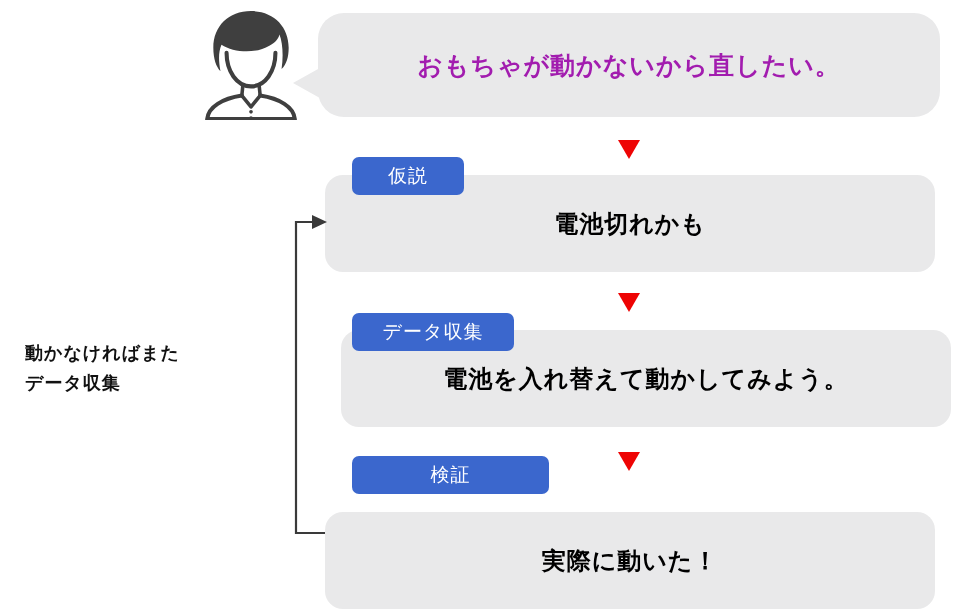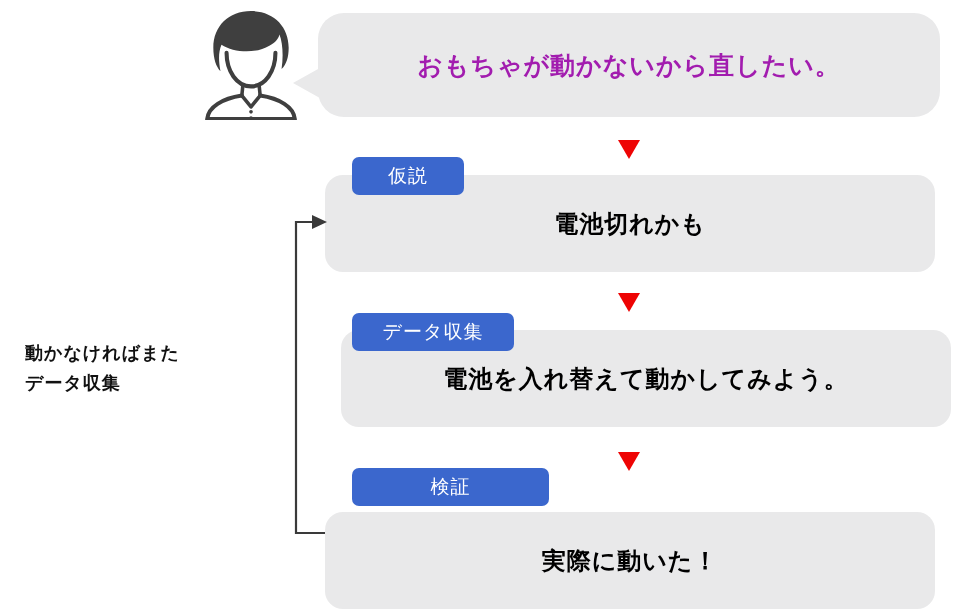--- a/index.html
+++ b/index.html
@@ -37,21 +37,21 @@
   .step-3{top:512px;}
   .step-text{font-size:24px;font-weight:bold;color:#000000;letter-spacing:1px;}
   
   .step-label{
     position:absolute;left:352px;height:38px;background:#3b67cd;border-radius:7px;
     display:flex;align-items:center;justify-content:center;
     color:#ffffff;font-size:19px;font-weight:normal;letter-spacing:1px;
   }
   .label-1{top:157px;width:112px;}
   .label-2{top:313px;width:162px;}
-  .label-3{top:468px;width:197px;}
+  .label-3{top:456px;width:197px;}
   
   .loop{position:absolute;left:285px;top:212px;width:48px;height:330px;}
   
   .note{
     position:absolute;left:25px;top:338px;width:240px;
     font-size:18px;font-weight:bold;color:#111;line-height:30px;letter-spacing:1px;
   }
 </style>
 </head>
 <body>

